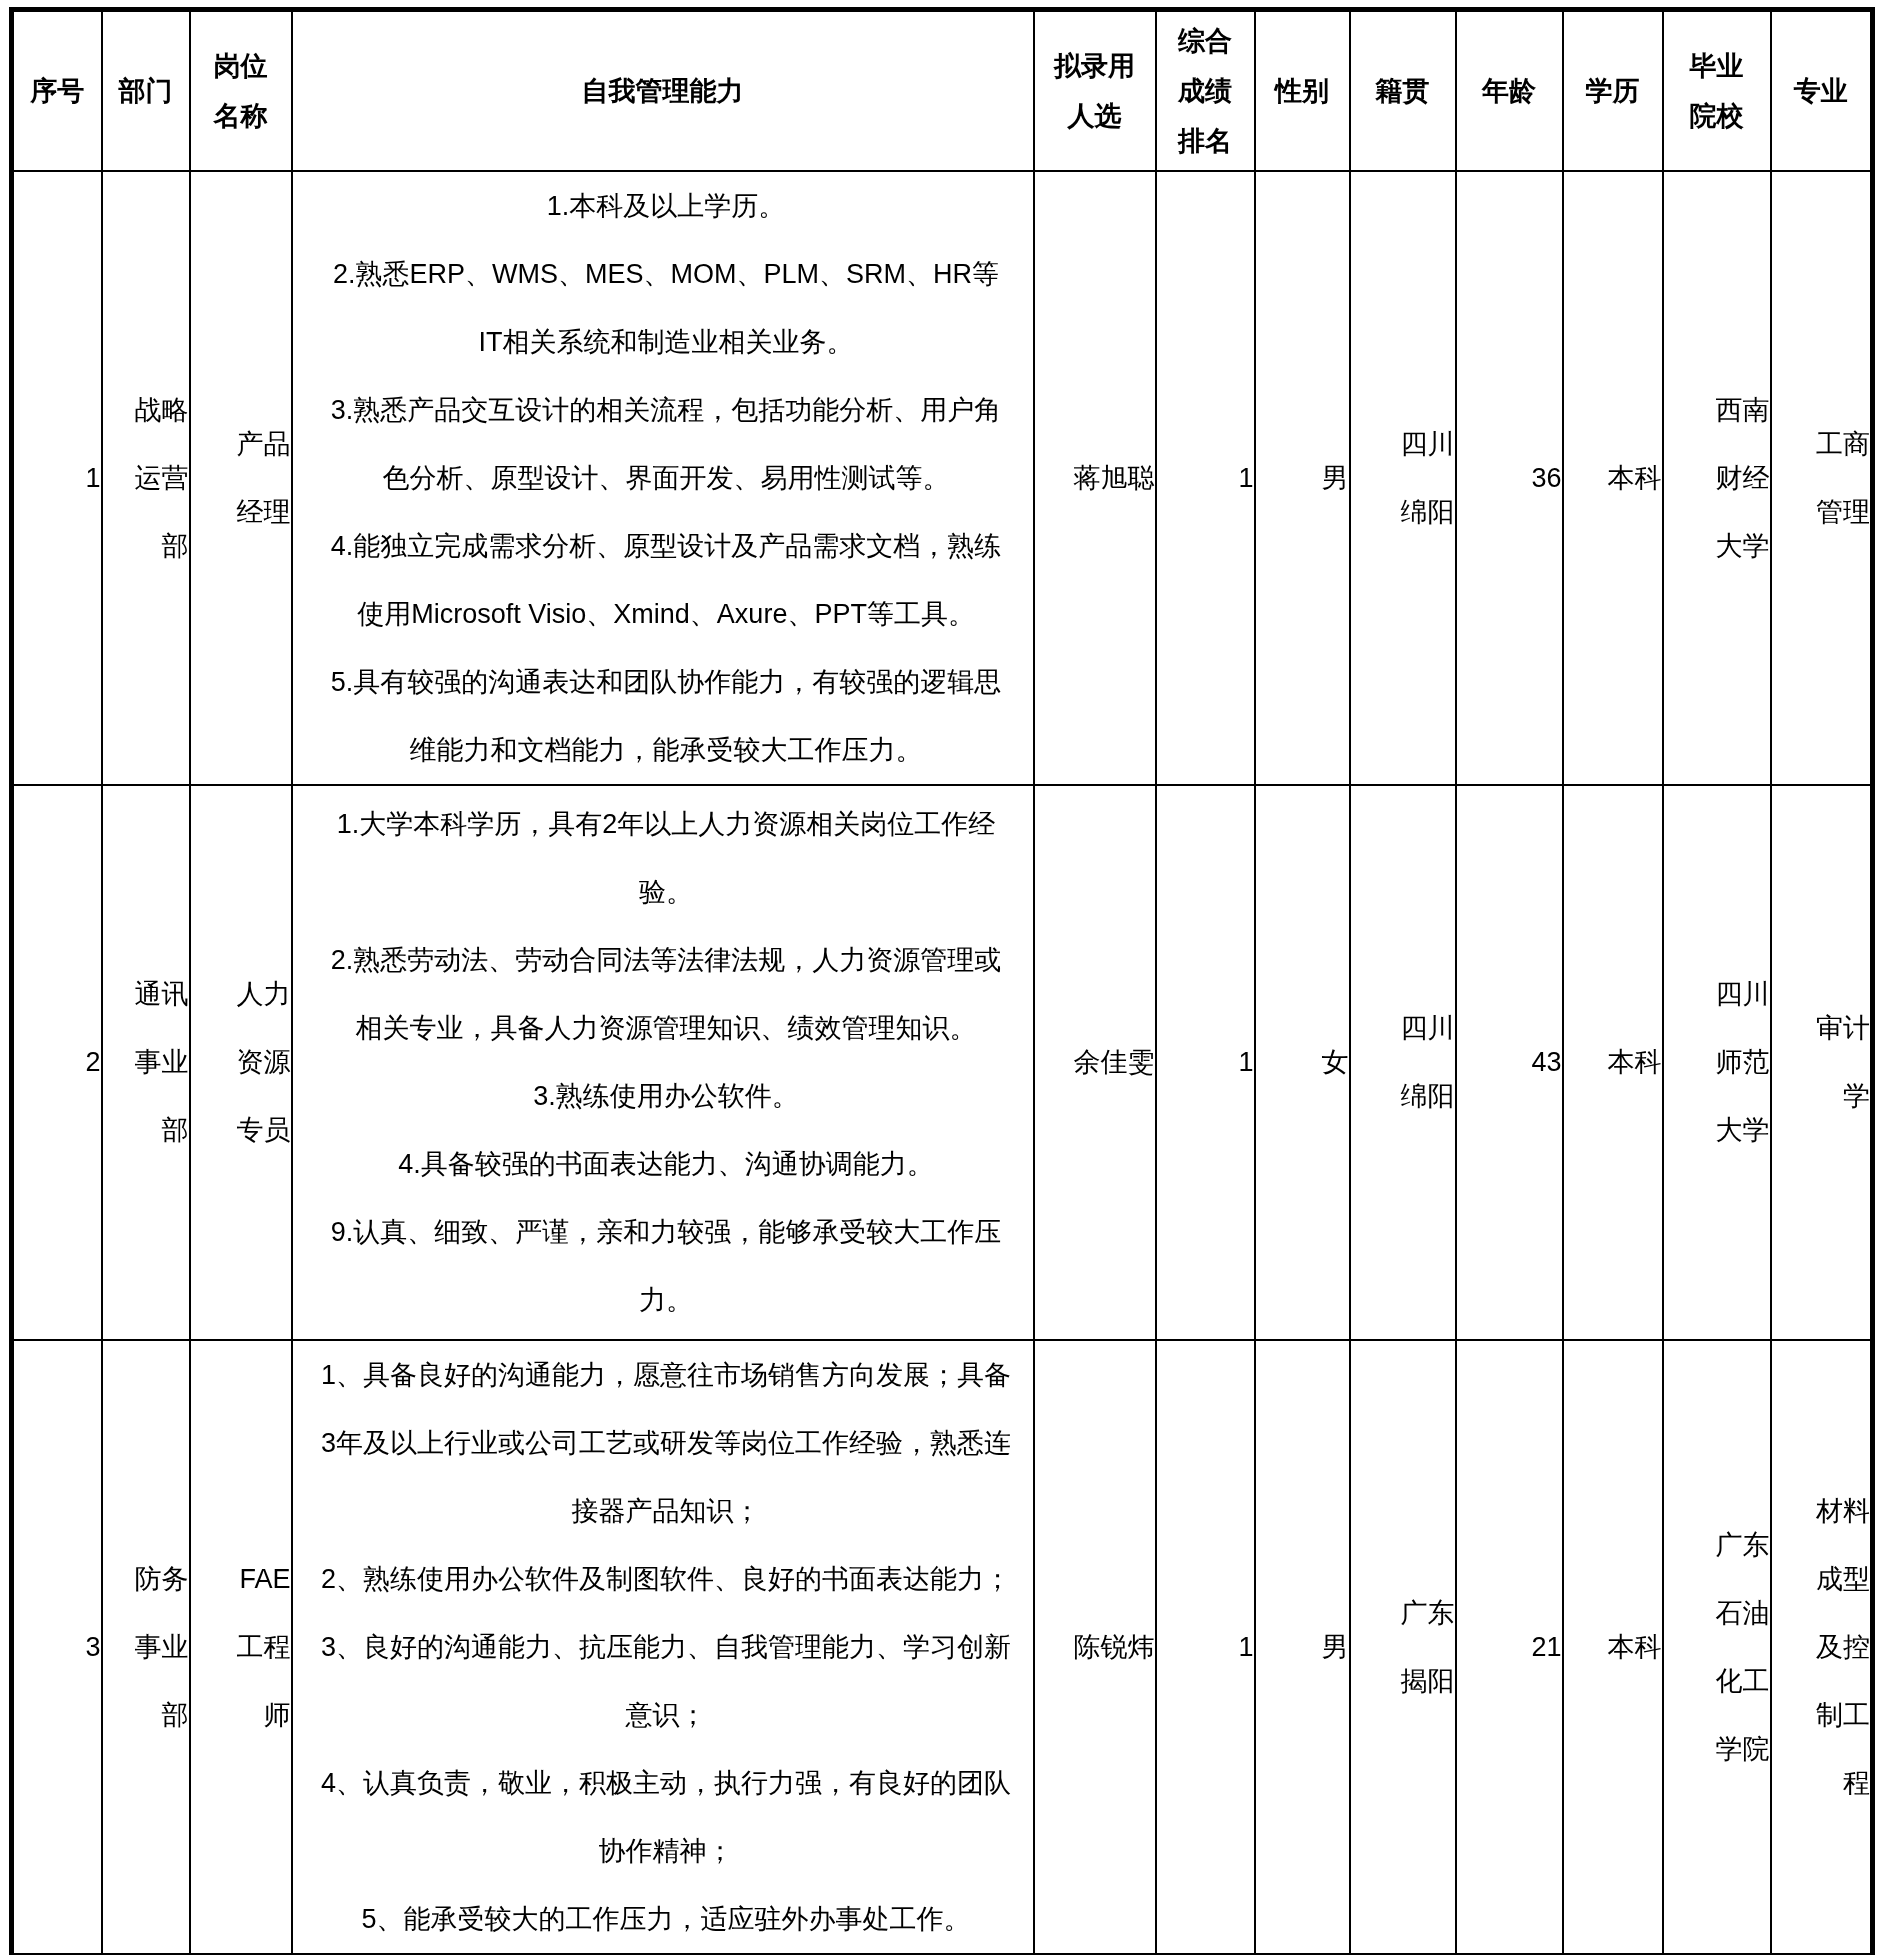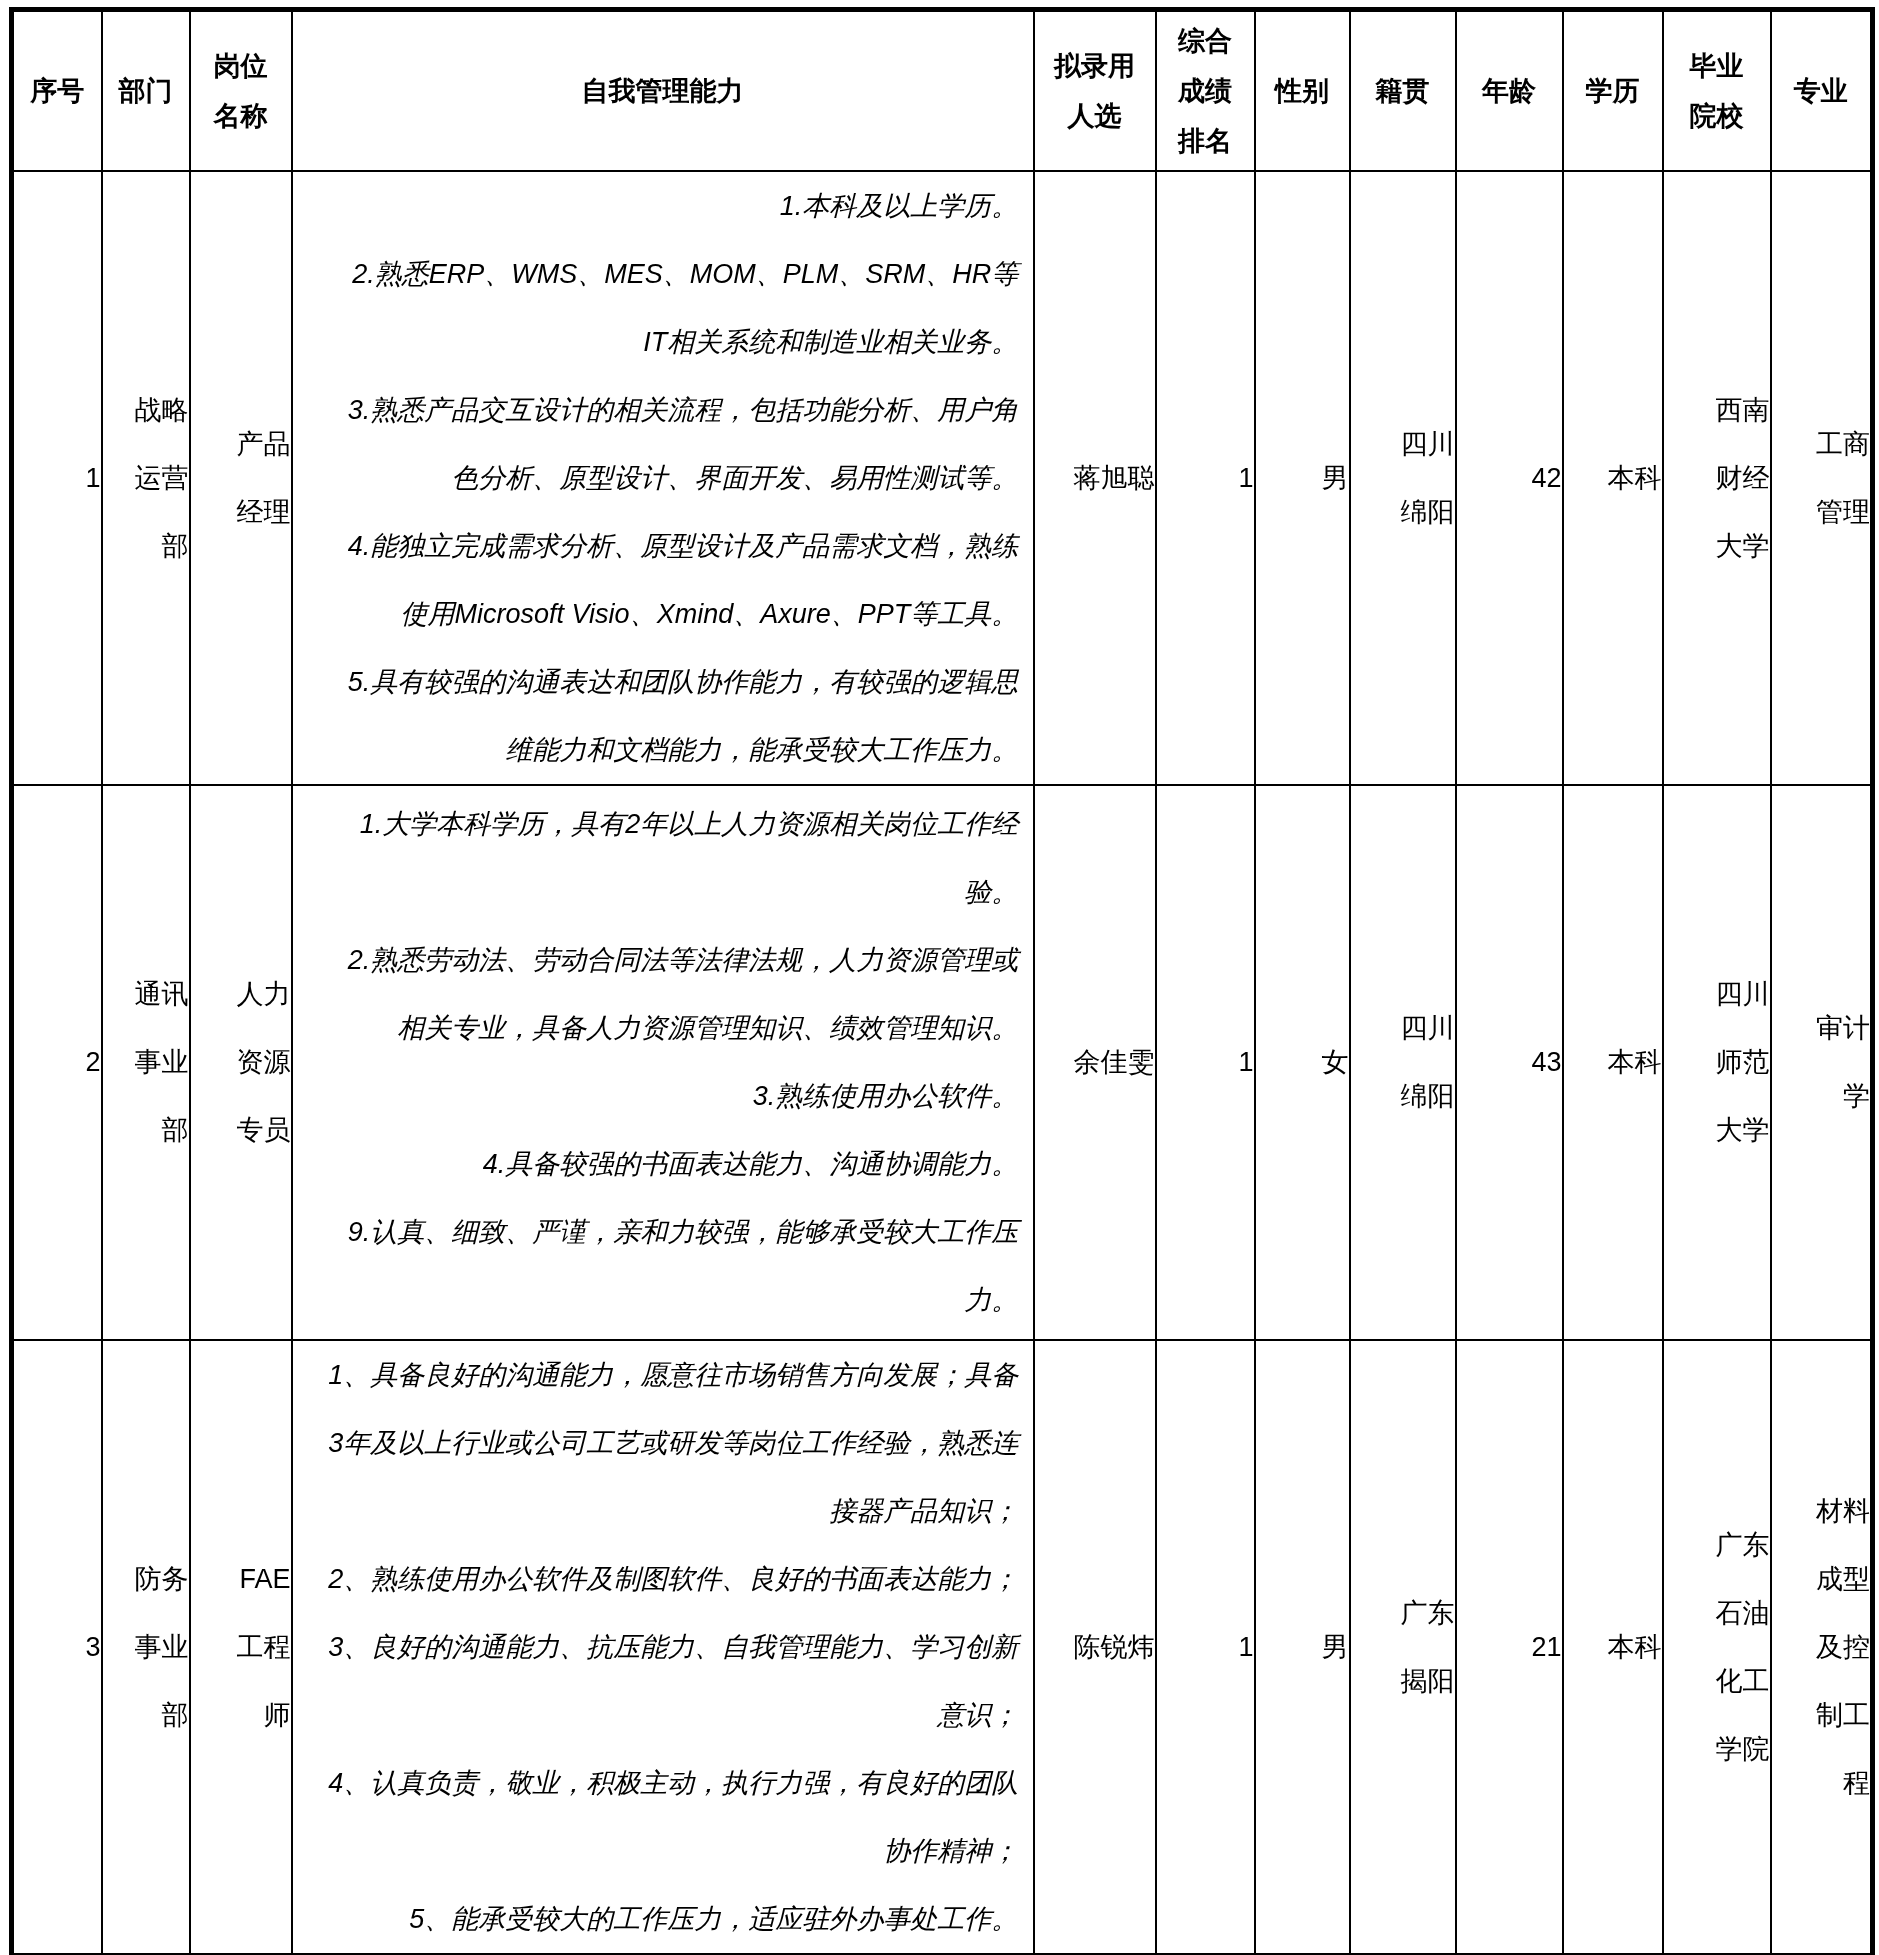--- a/index.html
+++ b/index.html
@@ -36,23 +36,22 @@
     font-weight: bold;
     text-align: center;
     line-height: 50px;
   }
   td {
     font-weight: normal;
     text-align: right;
     line-height: 68px;
   }
   td.req {
-    text-align: right;
+    text-align: center;
     padding: 0 14.3px 0 21.5px;
-    font-style: italic;
   }
   tr.hdr   { height: 161px; }
   tr.row-0 { height: 612px; }
   tr.row-1 { height: 555px; }
   tr.row-2 { height: 610px; }
 </style>
 </head>
 <body>
 
 <div class="page">
@@ -107,21 +106,21 @@
 色分析、原型设计、界面开发、易用性测试等。
 4.能独立完成需求分析、原型设计及产品需求文档，熟练
 使用Microsoft Visio、Xmind、Axure、PPT等工具。
 5.具有较强的沟通表达和团队协作能力，有较强的逻辑思
 维能力和文档能力，能承受较大工作压力。</td>
         <td>蒋旭聪</td>
         <td>1</td>
         <td>男</td>
         <td>四川
 绵阳</td>
-        <td>42</td>
+        <td>36</td>
         <td>本科</td>
         <td>西南
 财经
 大学</td>
         <td>工商
 管理</td>
       </tr>
       <tr class="row-1">
         <td>2</td>
         <td>通讯

